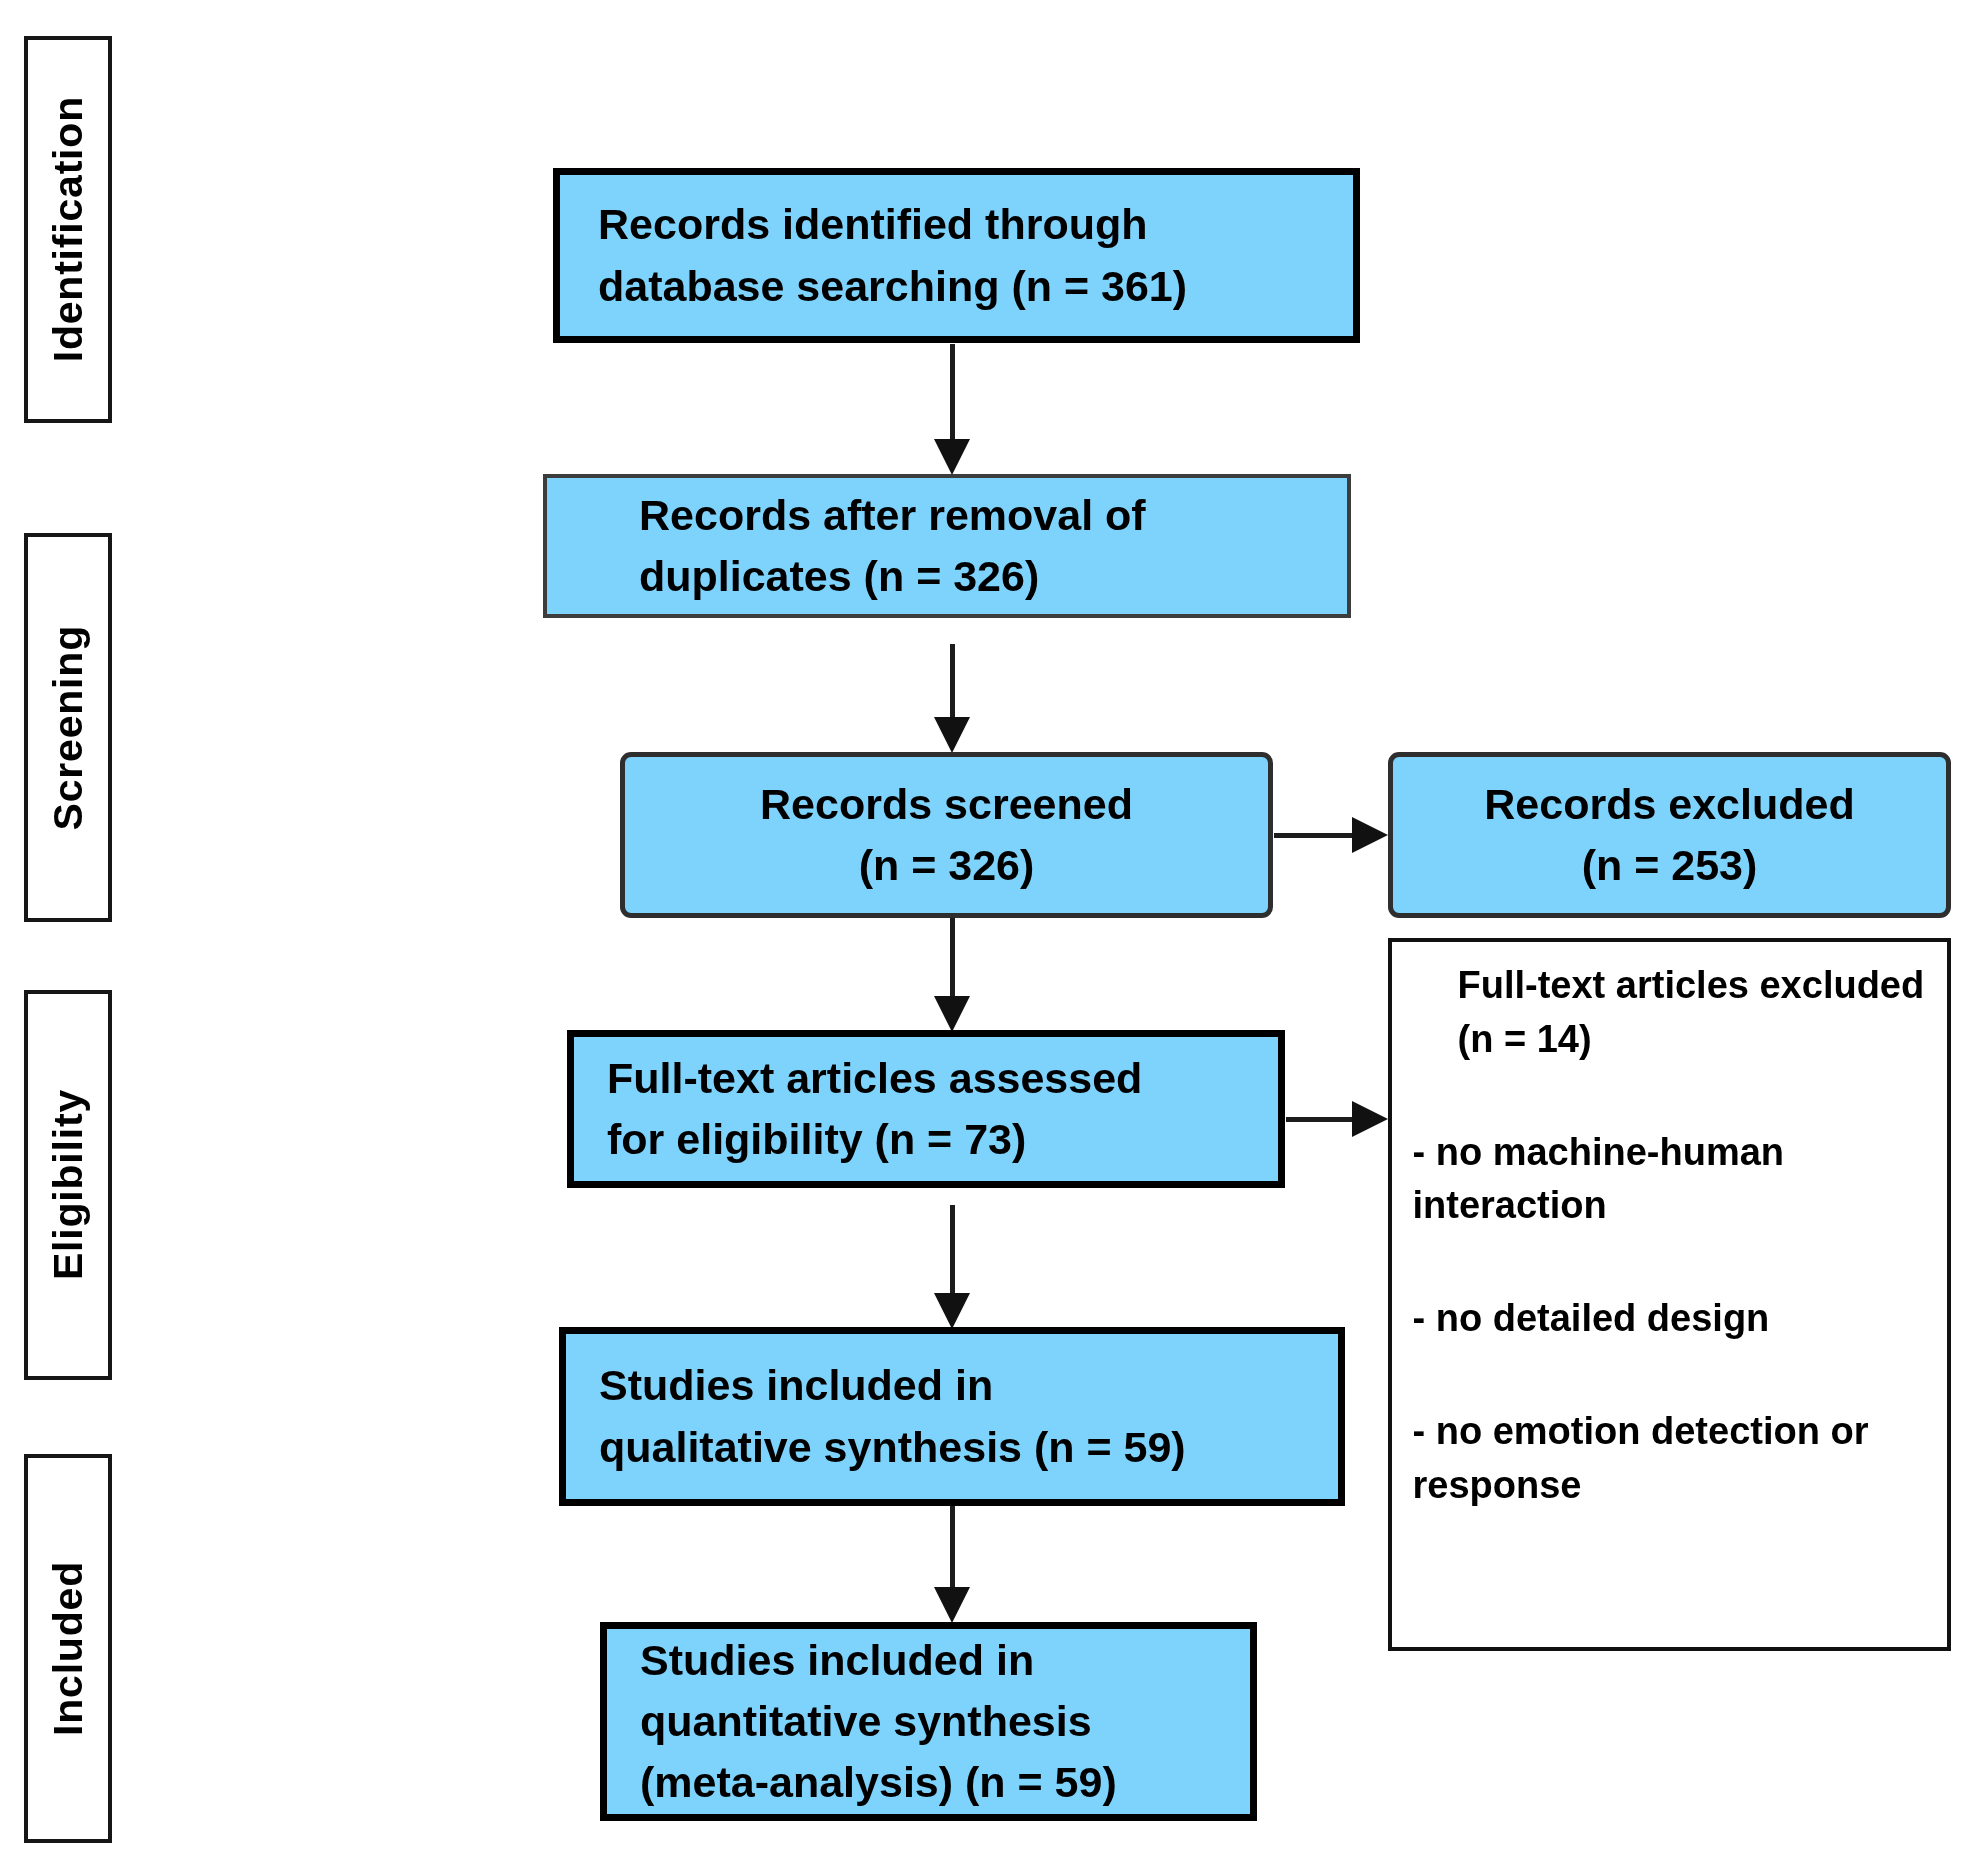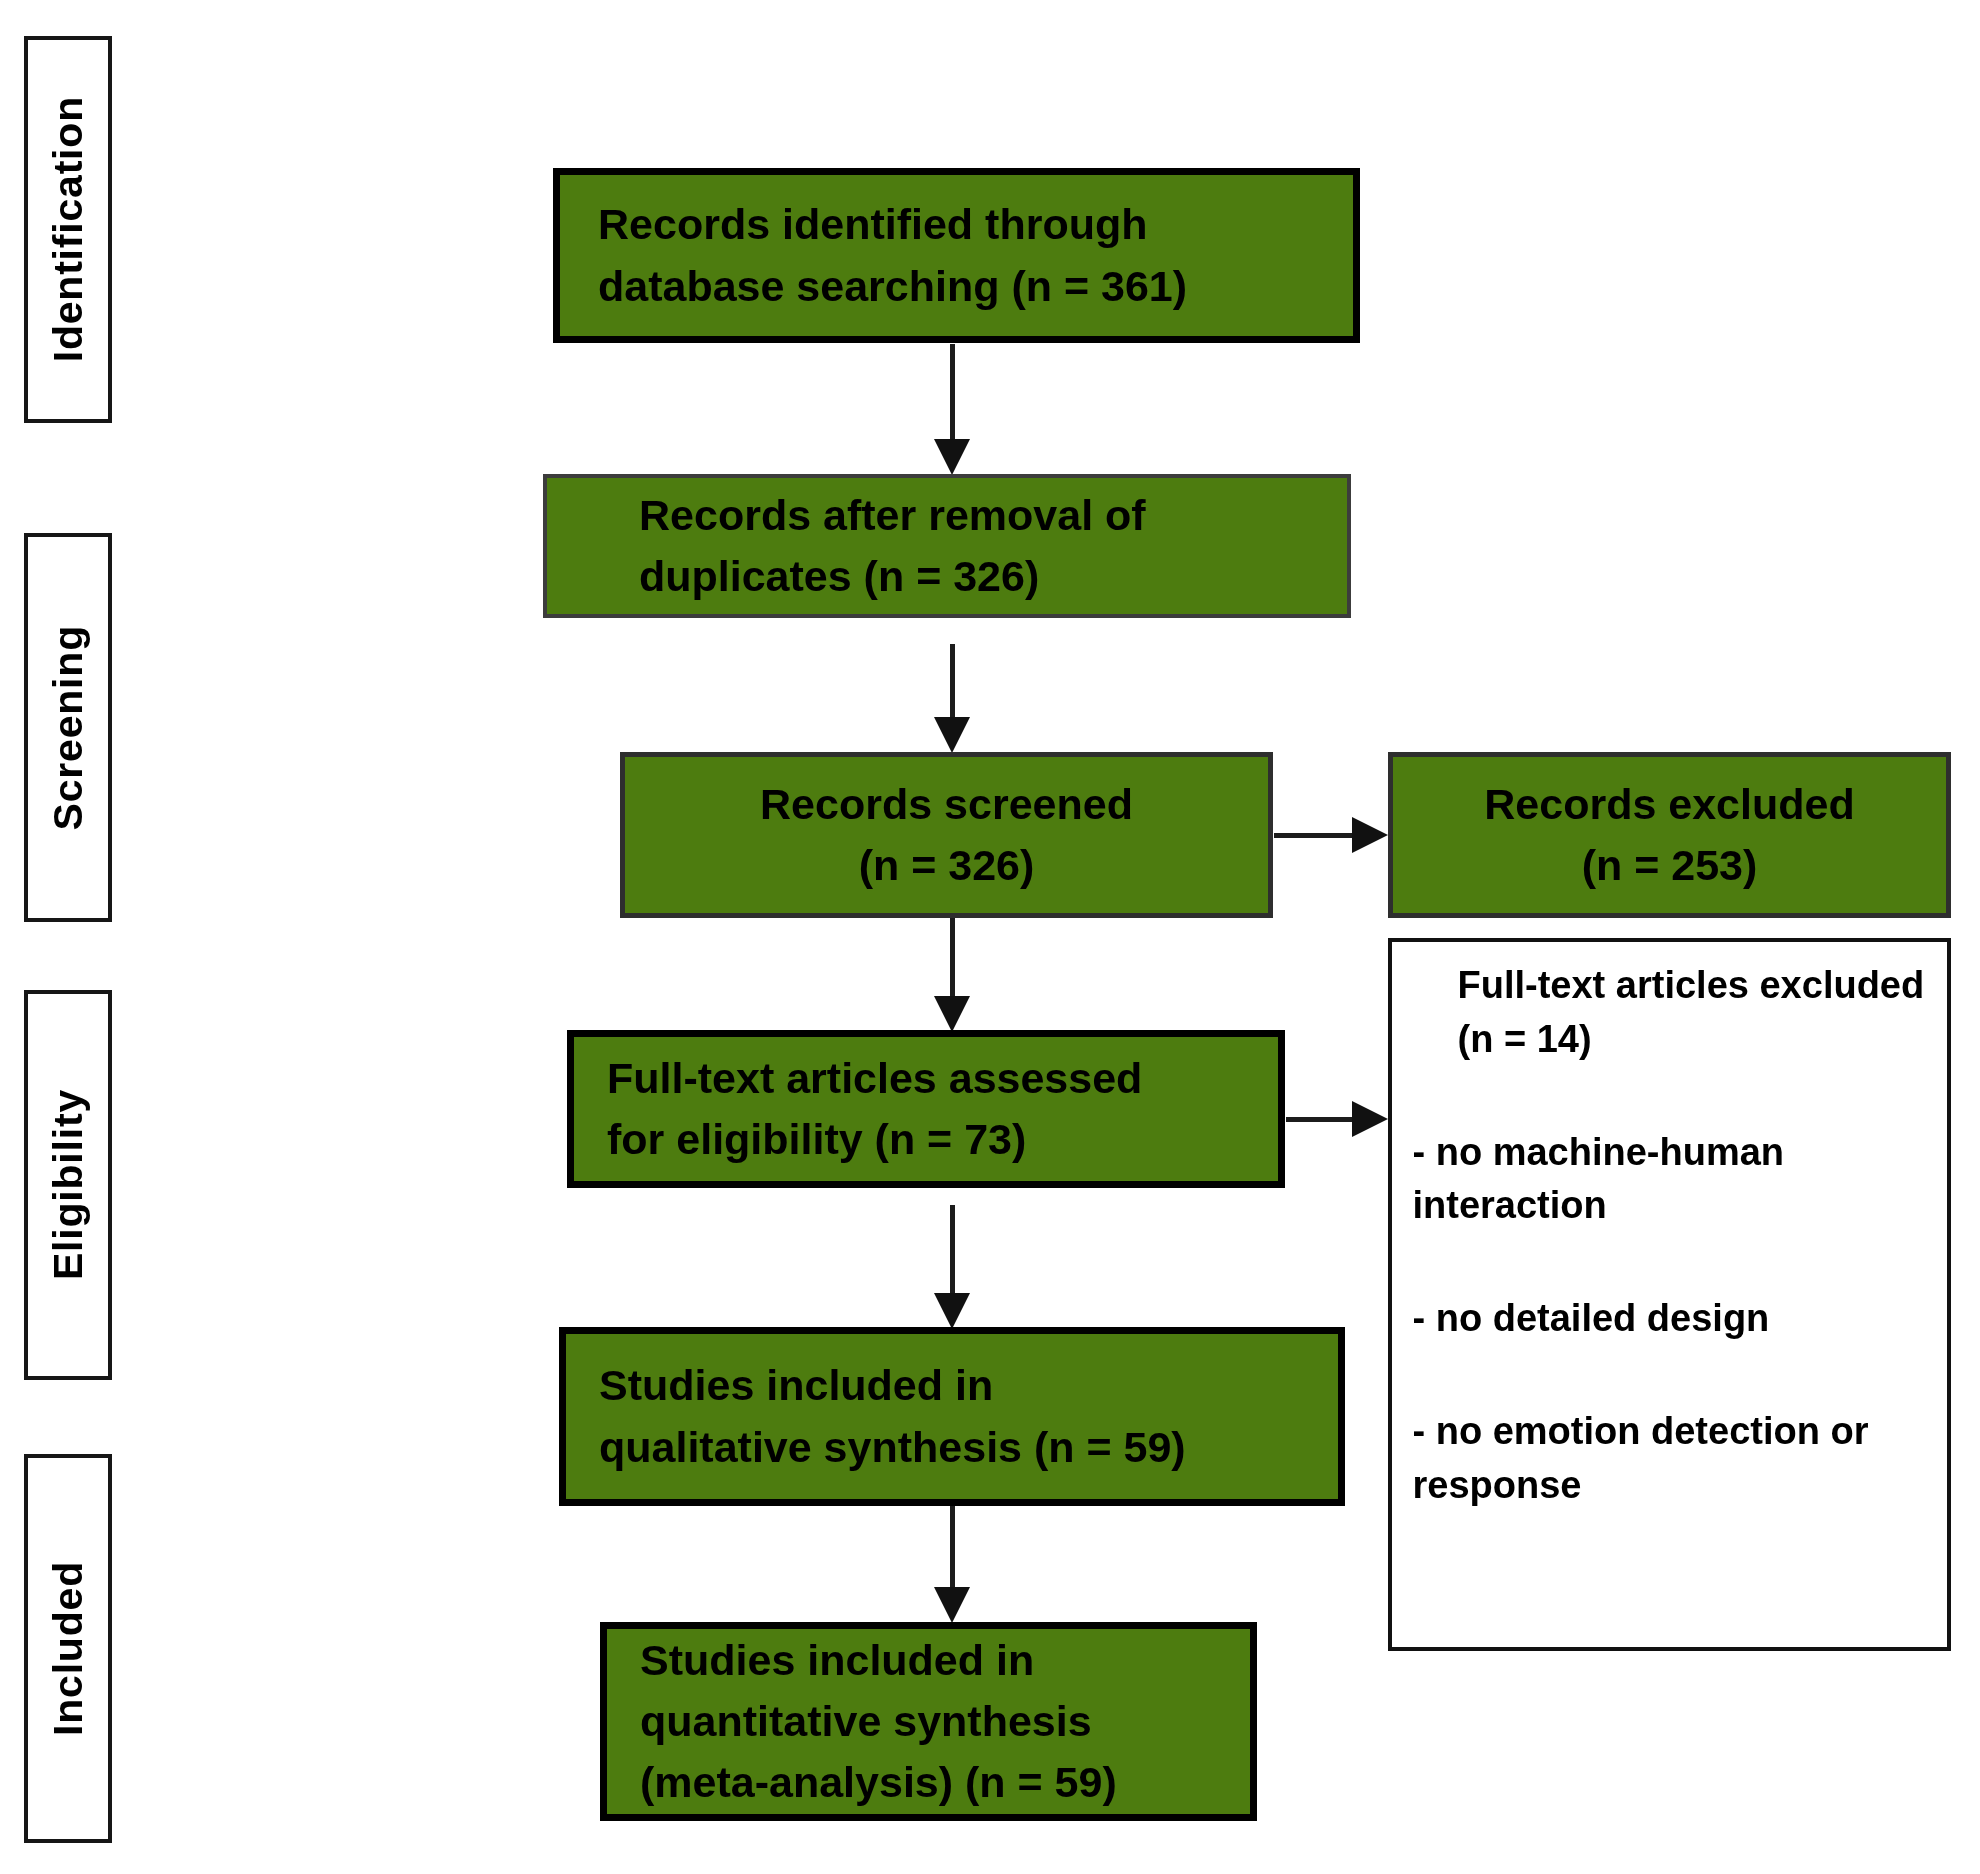--- a/index.html
+++ b/index.html
@@ -33,35 +33,35 @@
     transform: rotate(180deg);
     font-weight: bold;
     font-size: 41px;
     white-space: nowrap;
     letter-spacing: 0.8px;
   }
 
   
   .fbox {
     position: absolute;
-    background: #4d7c0f;
+    background: #7dd3fc;
     box-sizing: border-box;
     font-weight: bold;
     font-size: 43px;
     line-height: 1.42;
     white-space: pre-line;
     display: flex;
     flex-direction: column;
     justify-content: center;
   }
   .b-heavy  { border: 7.1px solid #000000; }
   .b-medium { border: 5.5px solid #2e2e2e; }
   .b-gray   { border: 4.7px solid #3c3c3c; }
   .left-pad   { padding-left: 38px; padding-right: 16px; text-align: left; }
-  .centered   { text-align: center; padding: 0 8px; }
+  .centered   { text-align: center; padding: 0 8px; border-radius: 11px; }
 
   
   .tallbox {
     position: absolute;
     background: #ffffff;
     box-sizing: border-box;
     border: 4.7px solid #111111;
     font-weight: bold;
     font-size: 38px;
     line-height: 1.4;

